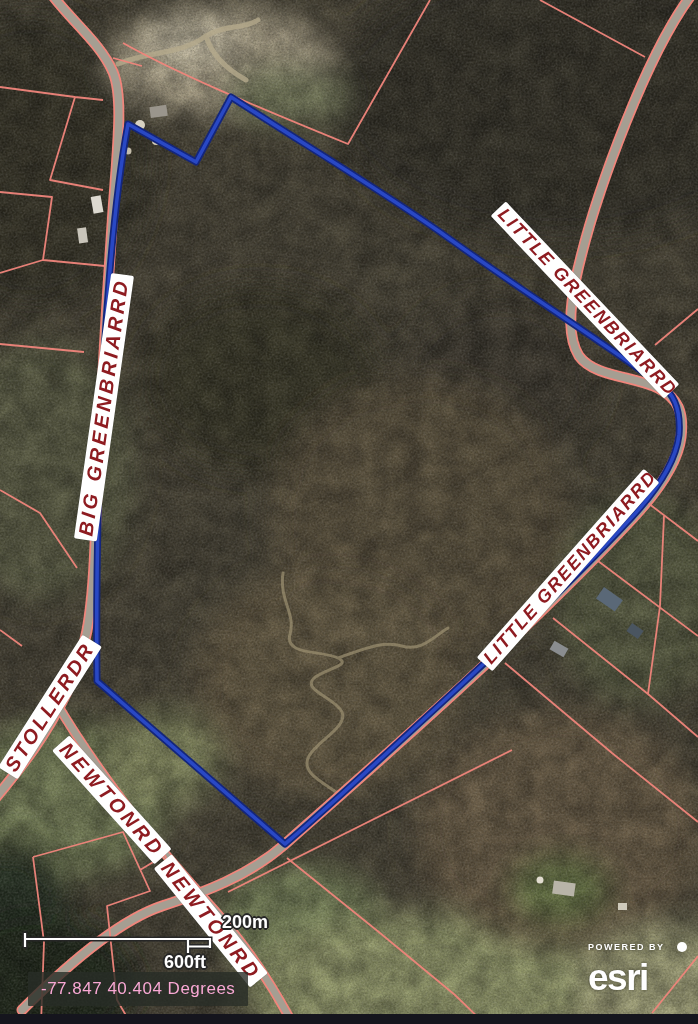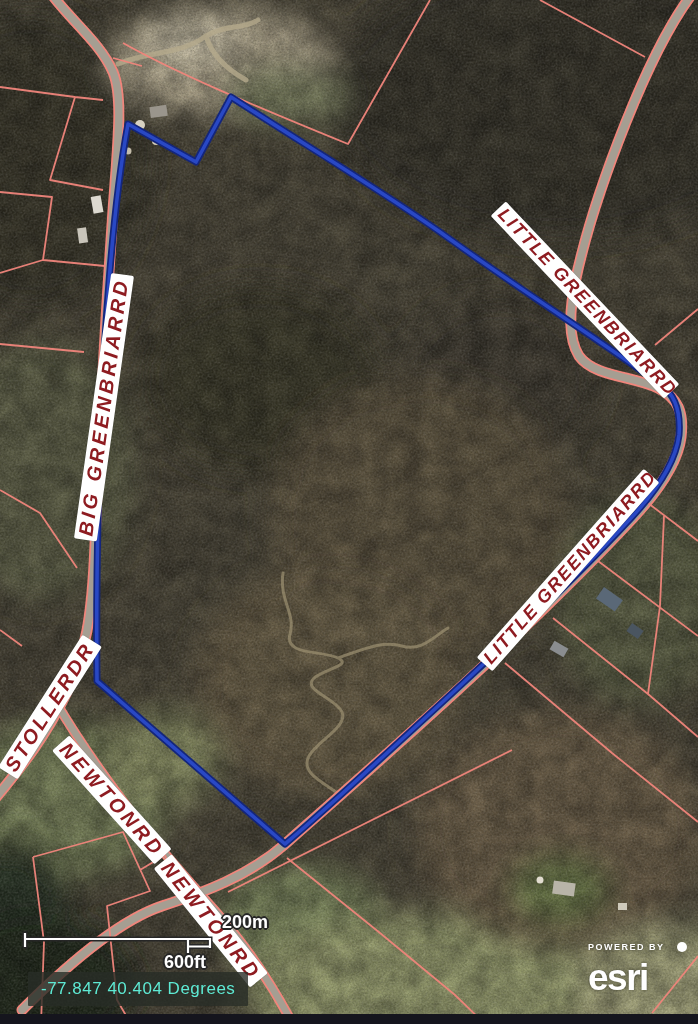--- a/index.html
+++ b/index.html
@@ -29,21 +29,21 @@
   .scalebar{position:absolute;left:20px;top:908px;width:240px;height:66px;z-index:30;}
   .scalebar svg{position:absolute;left:0;top:0;}
   .scale-txt{position:absolute;font-weight:bold;font-size:18px;color:#fff;
       text-shadow:-2px 0 0 #262626,2px 0 0 #262626,0 -2px 0 #262626,0 2px 0 #262626,
                   -1px -1px 0 #262626,1px 1px 0 #262626,1px -1px 0 #262626,-1px 1px 0 #262626;}
   .scale-m {right:-8px;top:4px;}
   .scale-ft{left:144px;top:44px;}
 
   
   .coords{position:absolute;left:28px;top:972px;z-index:31;
-      background:rgba(40,45,39,.8);color:#5eead4;font-size:17px;
+      background:rgba(40,45,39,.8);color:#f9a8d4;font-size:17px;
       padding:7px 13px;border-radius:1px;letter-spacing:.5px;}
 
   
   .esri{position:absolute;left:588px;top:942px;z-index:31;color:#fff;
       text-shadow:0 0 3px rgba(0,0,0,.45);}
   .esri-row{display:flex;align-items:flex-start;gap:12px;}
   .esri-powered{font-size:9px;font-weight:bold;letter-spacing:1.5px;}
   .esri-globe{width:10px;height:10px;border-radius:50%;background:#fff;display:inline-block;}
   .esri-brand{font-size:37px;font-weight:bold;letter-spacing:-1.5px;line-height:.78;
       margin-top:12px;}

